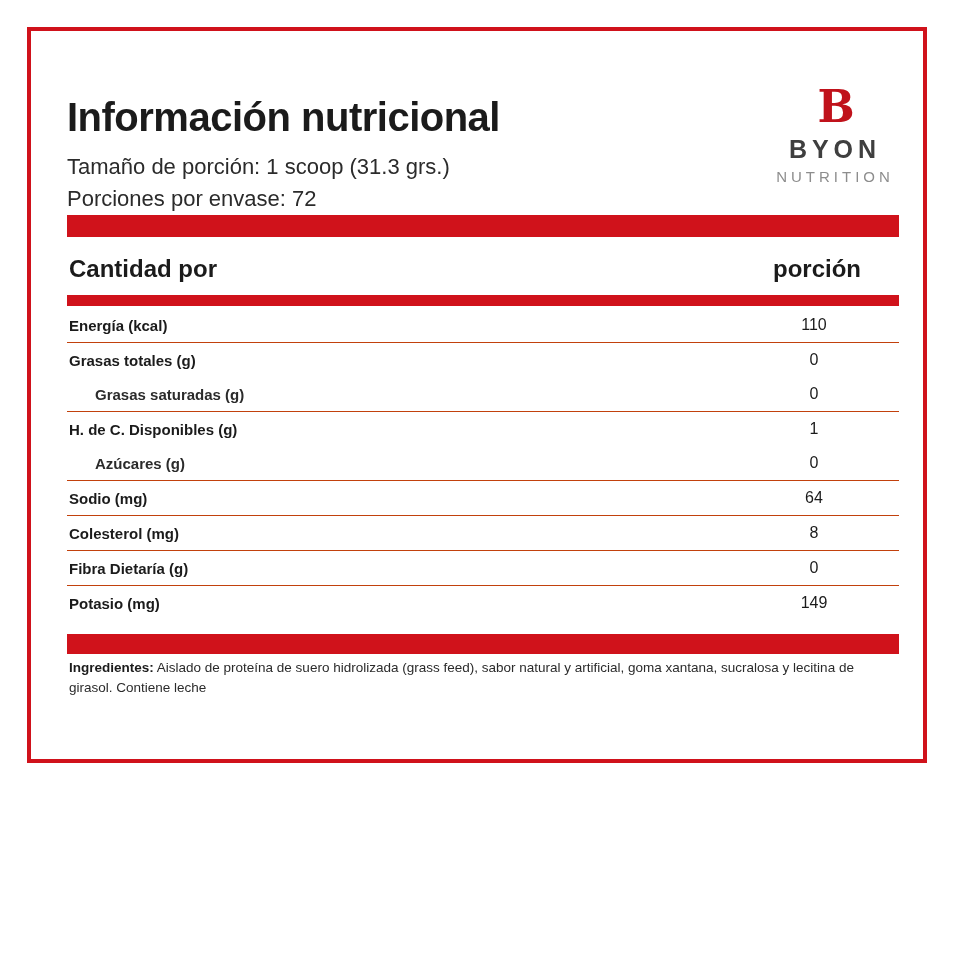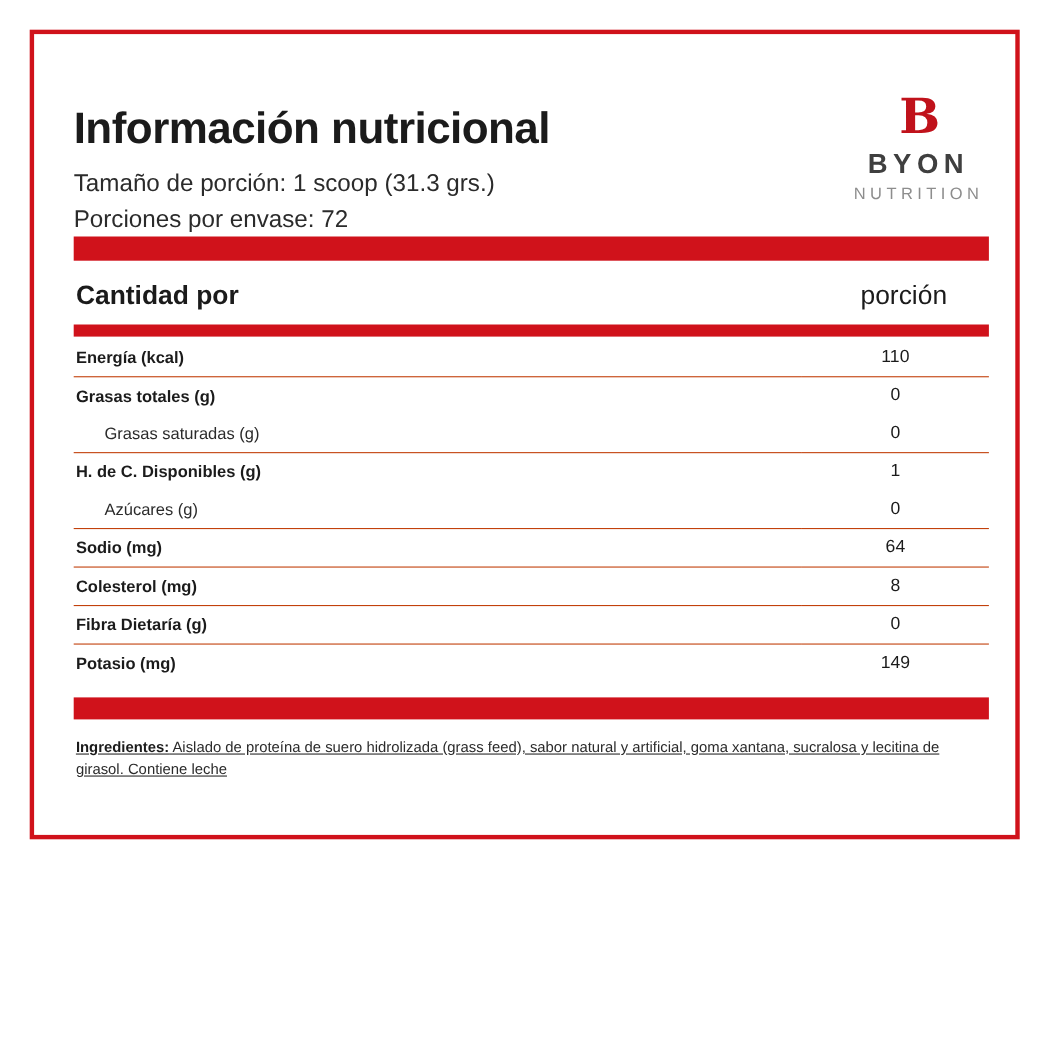--- a/index.html
+++ b/index.html
@@ -108,21 +108,21 @@
     padding: 18px 2px 12px 2px;
   }
   .amount-left {
     font-size: 24px;
     font-weight: bold;
     color: #1b1b1b;
     text-align: right;
   }
   .amount-right {
     font-size: 24px;
-    font-weight: normal;
+    font-weight: bold;
     color: #1b1b1b;
     padding-right: 36px;
   }
 
   
   table.nutri {
     width: 100%;
     border-collapse: collapse;
     margin-top: 2px;
   }
@@ -137,39 +137,38 @@
   .nrow.nolines td {
     border-bottom: none;
   }
   .lbl {
     font-size: 15px;
     font-weight: bold;
     color: #1b1b1b;
     padding-left: 2px !important;
   }
   .lbl.sub {
-    font-weight: normal;
+    font-weight: bold;
     padding-left: 28px !important;
     color: #2b2b2b;
   }
   .val {
     font-size: 16px;
     color: #1b1b1b;
     text-align: center;
     width: 170px;
   }
 
   
   .ingredients {
     font-size: 13.5px;
     color: #2b2b2b;
     line-height: 1.45;
-    margin-top: 16px;
+    margin-top: 4px;
     padding: 0 2px;
-    text-decoration: underline;
   }
   .ingredients b {
     color: #1b1b1b;
   }
 </style>
 </head>
 <body>
 
 <div class="panel">
   <div class="inner">

